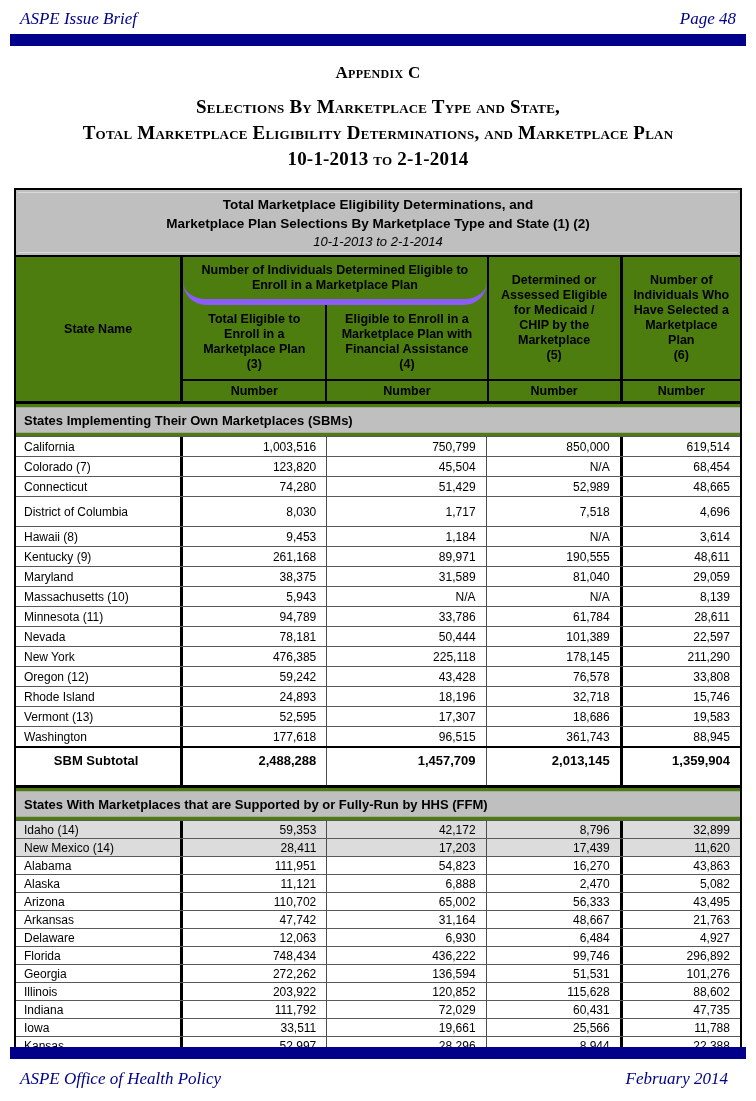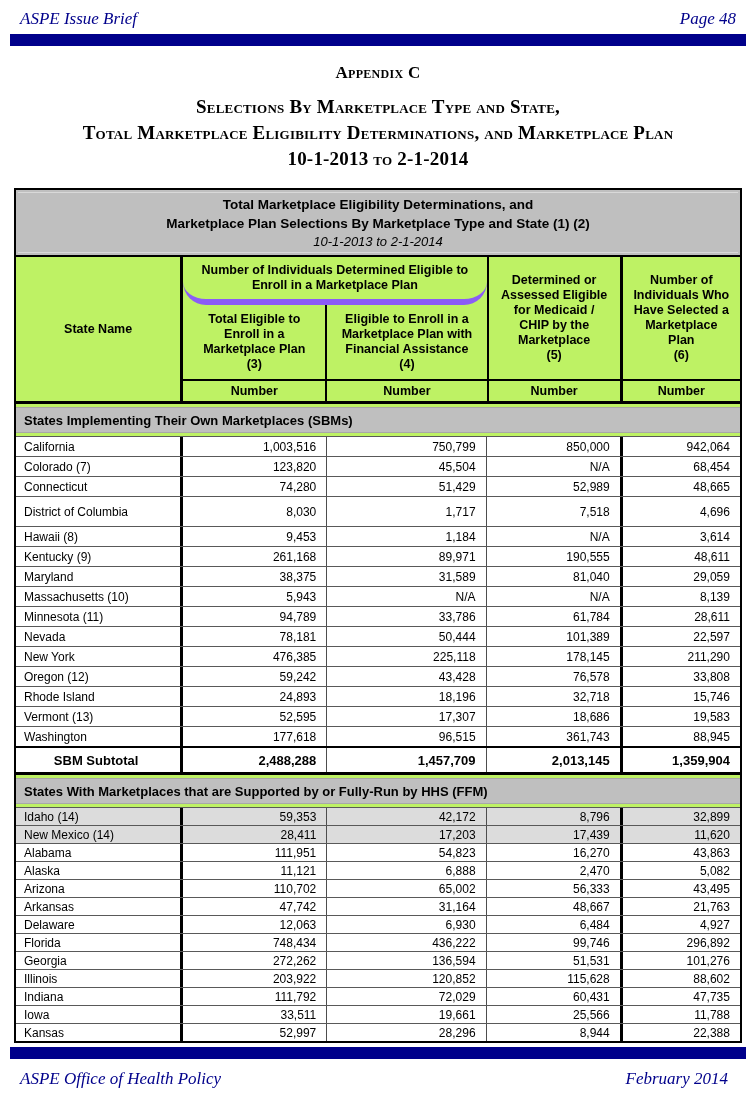--- a/index.html
+++ b/index.html
@@ -29,21 +29,21 @@
   .doc-title {
     text-align:center; margin-top:11px; line-height:26px;
     font-family:"Liberation Serif", serif; font-weight:bold;
     font-variant:small-caps; font-size:19px; letter-spacing:.2px;
   }
 
   
   .tbl {
     width:728px; margin:16px 0 0 14px;
     border:2px solid #000; box-sizing:border-box;
-    font-size:12px; background:#bef264;
+    font-size:12px; background:#4d7c0f;
   }
   .tbl * { box-sizing:border-box; }
 
   .tbl-title {
     background:#BFBFBF; border-bottom:2px solid #000;
     text-align:center; padding:2px 2px;
   }
   .tbl-title-inner { border-top:1px solid #d9d9d9; border-bottom:1px solid #d9d9d9; padding:2px 0; }
   .tbl-title .t12 { font-weight:bold; font-size:13.5px; line-height:19px; }
   .tbl-title .t3  { font-style:italic; font-size:13px; line-height:17px; }
@@ -84,21 +84,21 @@
   .cell.c3 { width:22%;   border-right:1px solid #4d4d4d; }
   .cell.c4 { width:18.8%; border-right:3px solid #000; }
   .cell.c5 { width:16.2%; }
   .cell.num { text-align:right; padding:3px 10px 2px 4px; }
   .s1 .cell { padding-top:2px; padding-bottom:1px; }
   .drow.tall .cell { padding-top:8px; padding-bottom:7px; }
   .drow.subtotal {
     font-weight:bold; font-size:13px;
     border-top:2px solid #000; border-bottom:3px solid #000;
   }
-  .drow.subtotal .cell { padding-top:6px; padding-bottom:4px; }
+  .drow.subtotal .cell { padding-top:6px; padding-bottom:17px; }
   .drow.subtotal .cell.c1 { text-align:center; padding-left:0; }
 </style>
 </head>
 <body>
 
 <div class="page">
 
   <div class="pg-header">
     <span>ASPE Issue Brief</span>
     <span>Page 48</span>
@@ -155,21 +155,21 @@
       <div class="h-n4">Number</div>
     </div>
 
     <div id="tbody">
         <div class="section-bar">States Implementing Their Own Marketplaces (SBMs)</div>
         <div class="drow s0">
           <div class="cell c1">California</div>
           <div class="cell c2 num">1,003,516</div>
           <div class="cell c3 num">750,799</div>
           <div class="cell c4 num">850,000</div>
-          <div class="cell c5 num">942,064</div>
+          <div class="cell c5 num">619,514</div>
         </div>
         <div class="drow s0">
           <div class="cell c1">Colorado (7)</div>
           <div class="cell c2 num">123,820</div>
           <div class="cell c3 num">45,504</div>
           <div class="cell c4 num">N/A</div>
           <div class="cell c5 num">68,454</div>
         </div>
         <div class="drow s0">
           <div class="cell c1">Connecticut</div>

